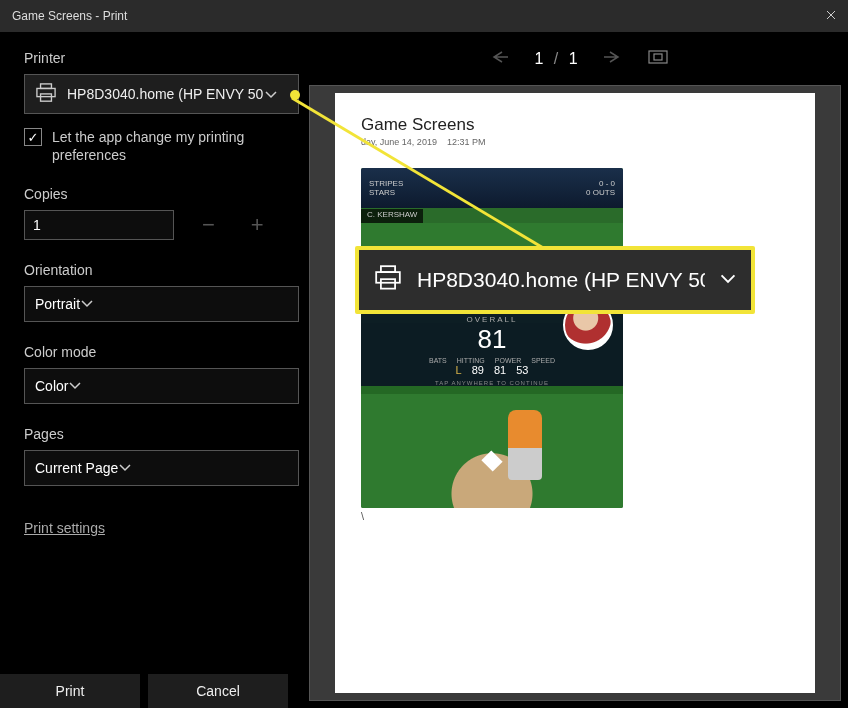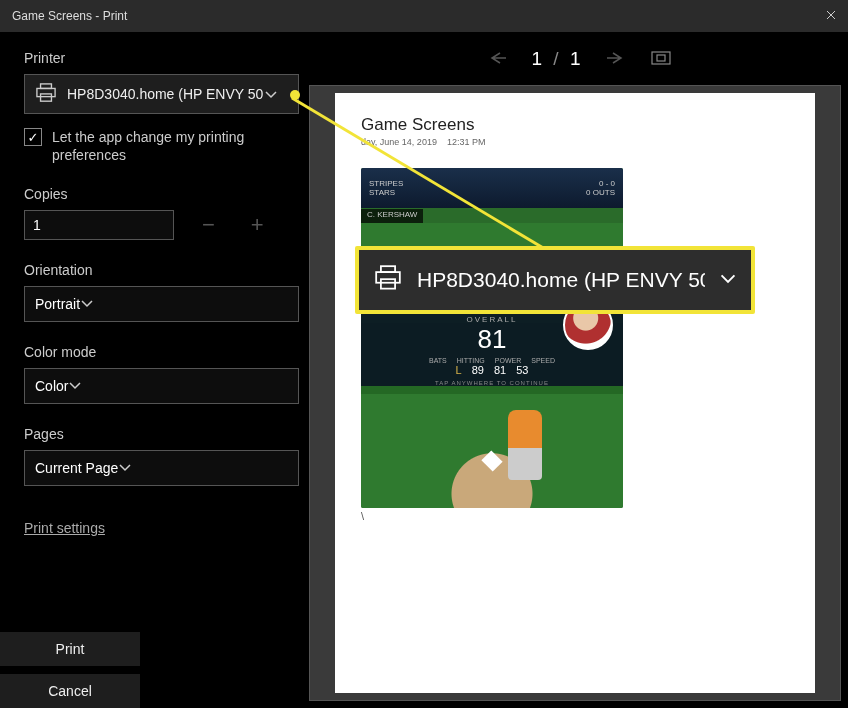--- a/index.html
+++ b/index.html
@@ -65,33 +65,33 @@
     color: #fff; font-size: 14px; padding: 0 8px;
   }
   .stepper { color: #555; font-size: 22px; display:flex; gap:36px; }
   .select2 {
     width: 275px; height: 36px; background: #0d0d0d; border: 1px solid #555;
     display: flex; align-items: center; padding: 0 10px; font-size: 14px; color: #fff;
     position: relative;
   }
   .more { margin-top: 34px; font-size: 14px; color: #aaa; text-decoration: underline; cursor: pointer; }
   .footer {
-    position: absolute; bottom: 0; left: 0; display: flex; gap: 8px; flex-direction: column;
+    position: absolute; bottom: 0; left: 0; display: flex; gap: 8px;
   }
   .btn {
     width: 140px; height: 34px; background: #1e1e1e; color: #eee;
     display: flex; align-items: center; justify-content: center; font-size: 14px;
     cursor: pointer;
   }
   .preview {
     flex: 1; background: #000; display: flex; flex-direction: column;
   }
   .preview-toolbar {
     height: 54px; display: flex; align-items: center; justify-content: center;
-    gap: 26px; color: #888; font-size: 19px;
+    gap: 26px; color: #888; font-size: 16px;
   }
   .nav-arrow { color: #555; }
   .page-count { color: #fff; }
   .page-slash { color: #888; margin: 0 6px;}
   .preview-area {
     flex: 1; background: #3a3a3a; margin: 0 8px 8px 0;
     display:flex; align-items:center; justify-content:center;
     outline: 1px solid #555;
     position: relative;
   }

